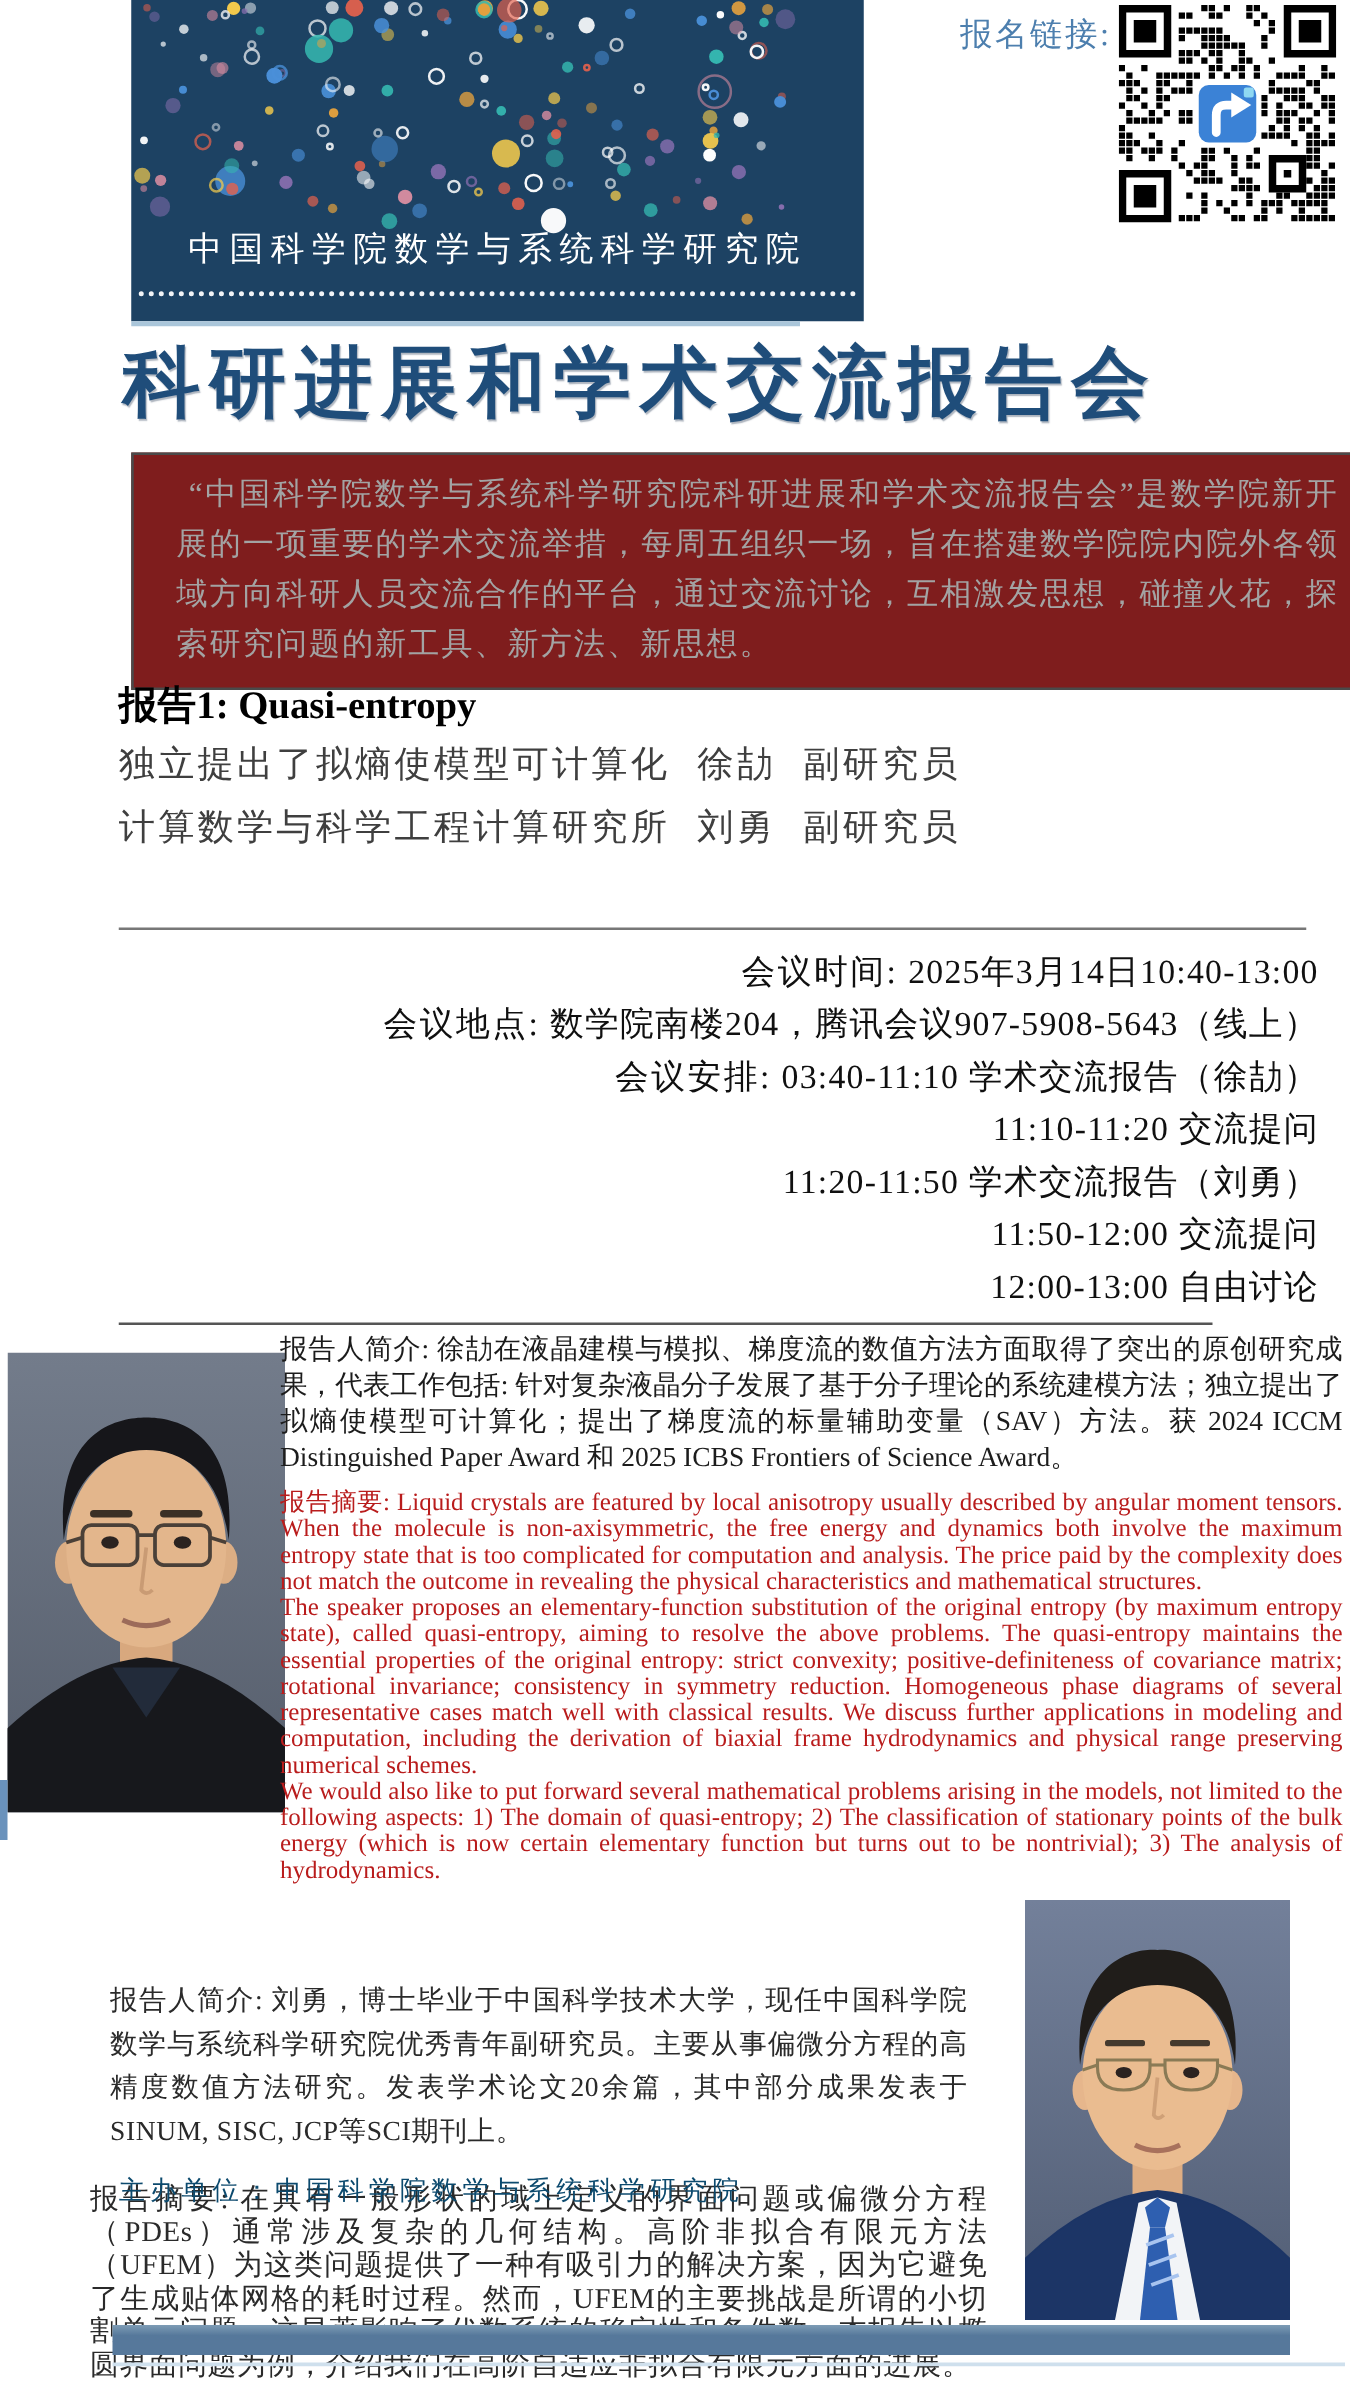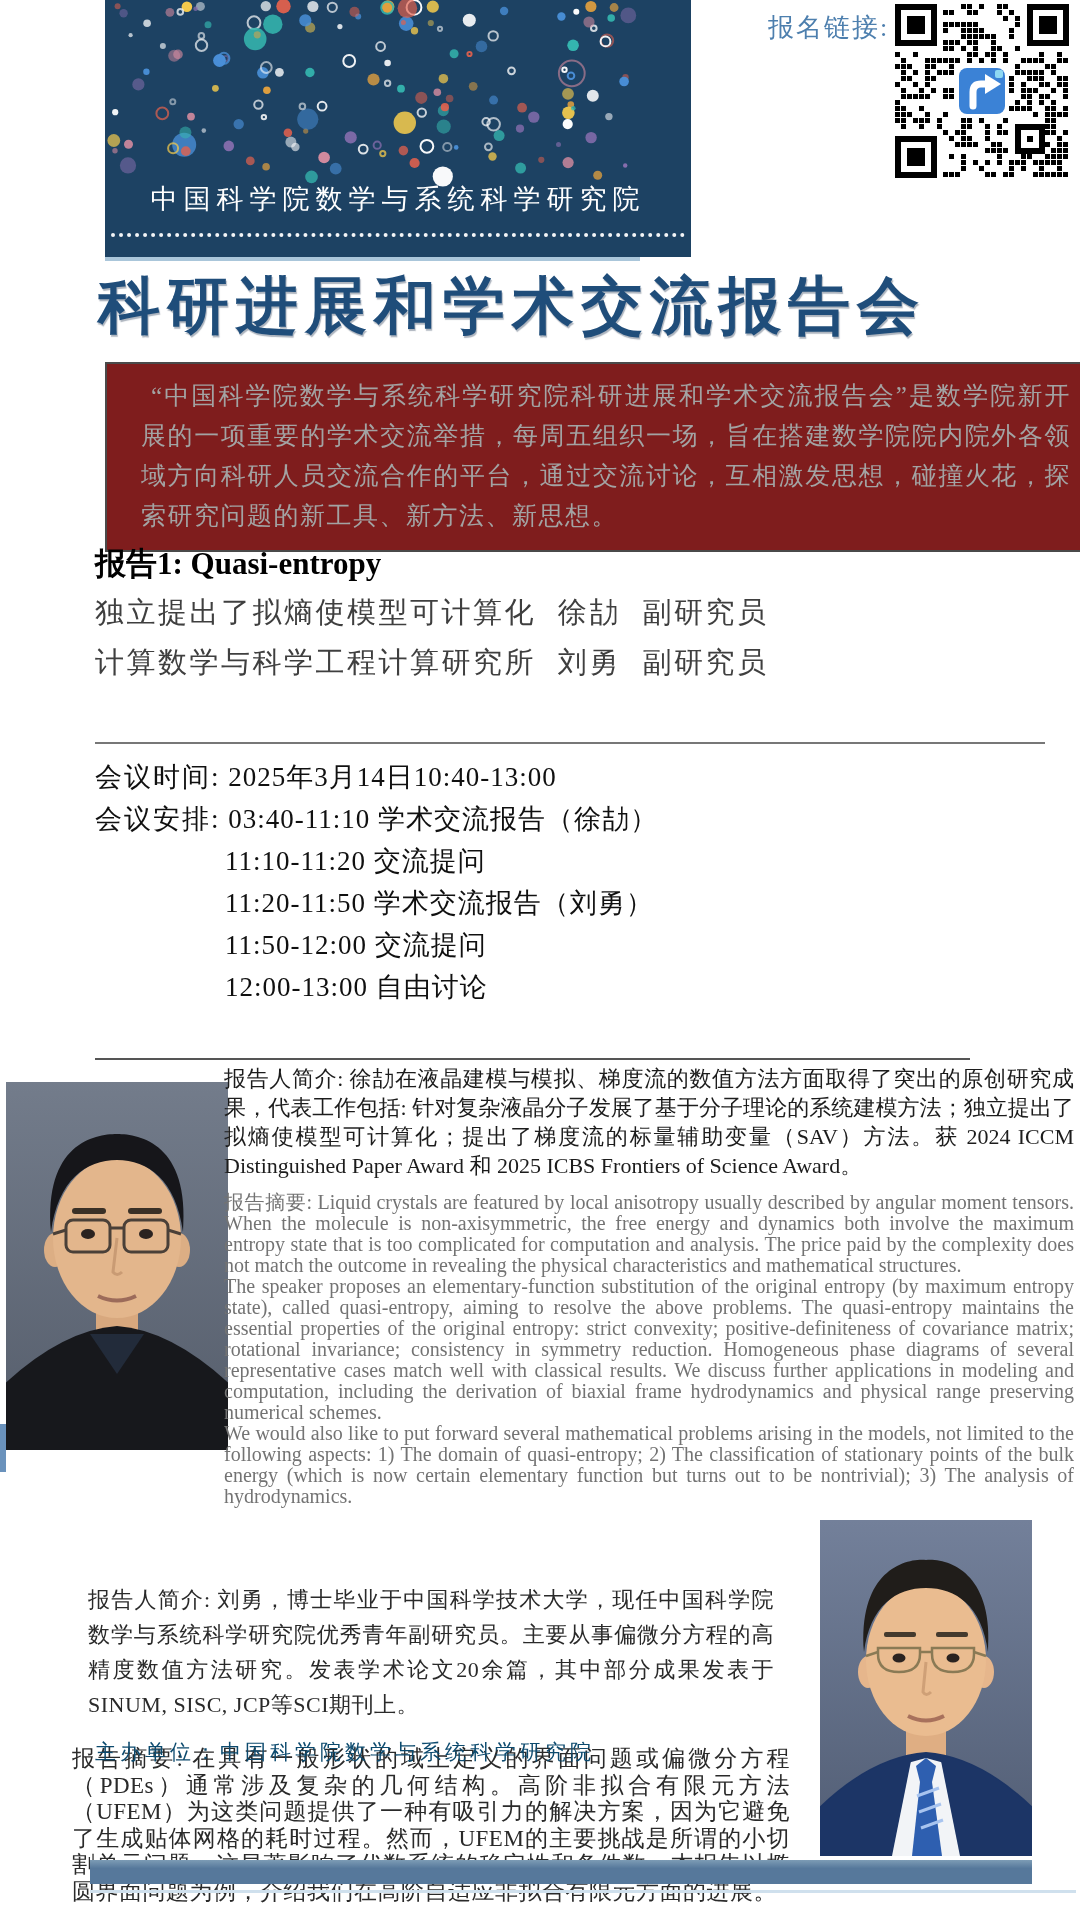--- a/index.html
+++ b/index.html
@@ -57,31 +57,31 @@
   }
   .talk-speaker{
     font-size:29px;color:#3f3f3f;margin:8px 0 10px 0;line-height:40px;
     letter-spacing:2.5px;word-spacing:12px;
   }
   .divider{position:absolute;background:#777;height:2px;}
   .divider-1{left:95px;top:742px;width:950px;}
   .divider-2{left:95px;top:1058px;width:875px;background:#555;}
   
   .meeting{position:absolute;left:95px;top:756px;width:960px;font-size:27px;color:#101010;}
-  .meeting .row{line-height:42px;white-space:nowrap;letter-spacing:1px;}
+  .meeting .row{line-height:42px;white-space:nowrap;letter-spacing:1px;text-align:right;}
   .meeting .row .lbl{letter-spacing:2px;}
   .meeting .indent{padding-left:130px;}
   
   .photo1{position:absolute;left:6px;top:1082px;width:222px;height:368px;}
   .s1-col{position:absolute;left:224px;top:1064px;width:850px;}
   .s1-bio{
     margin:0;font-size:22px;line-height:29px;color:#1c1c1c;text-align:justify;
   }
   .s1-abs p{
-    margin:0;font-size:20px;line-height:21px;color:#737373;text-align:justify;
+    margin:0;font-size:20px;line-height:21px;color:#b91c1c;text-align:justify;
   }
   .s1-abs{margin-top:12px;}
   
   .s2-col{position:absolute;left:72px;top:1566px;width:718px;}
   .s2-bio{margin:16px;font-size:22px;line-height:35px;color:#2a2a2a;text-align:justify;letter-spacing:.5px;}
   .s2-abs{margin:24px 0 0 0;font-size:23px;line-height:26.5px;color:#2a2a2a;text-align:justify;letter-spacing:.5px;}
   .photo2{position:absolute;left:820px;top:1520px;width:212px;height:336px;}
   
   .footer-host{
     position:absolute;left:95px;top:1726px;font-size:21px;color:#0c4a6e;letter-spacing:4px;margin-top:12px;
@@ -543,20 +543,21 @@
 
   <div class="talks">
     <div class="talk-title">报告1: Quasi-entropy</div>
     <div class="talk-speaker">独立提出了拟熵使模型可计算化 徐劼 副研究员</div>
     <div class="talk-speaker">计算数学与科学工程计算研究所 刘勇 副研究员</div>
   </div>
   <div class="divider divider-1"></div>
 
   <div class="meeting">
     <div class="row"><span class="lbl">会议时间:</span> <span>2025年3月14日10:40-13:00</span></div>
+    <div class="row"><span class="lbl">会议地点:</span> <span>数学院南楼204，腾讯会议907-5908-5643（线上）</span></div>
     <div class="row"><span class="lbl">会议安排:</span> <span>03:40-11:10 学术交流报告（徐劼）</span></div>
     <div class="row indent">11:10-11:20 交流提问</div>
     <div class="row indent">11:20-11:50 学术交流报告（刘勇）</div>
     <div class="row indent">11:50-12:00 交流提问</div>
     <div class="row indent">12:00-13:00 自由讨论</div>
   </div>
   <div class="divider divider-2"></div>
 
   <div class="photo1">
     <svg width="222" height="368" viewBox="0 0 222 368">

